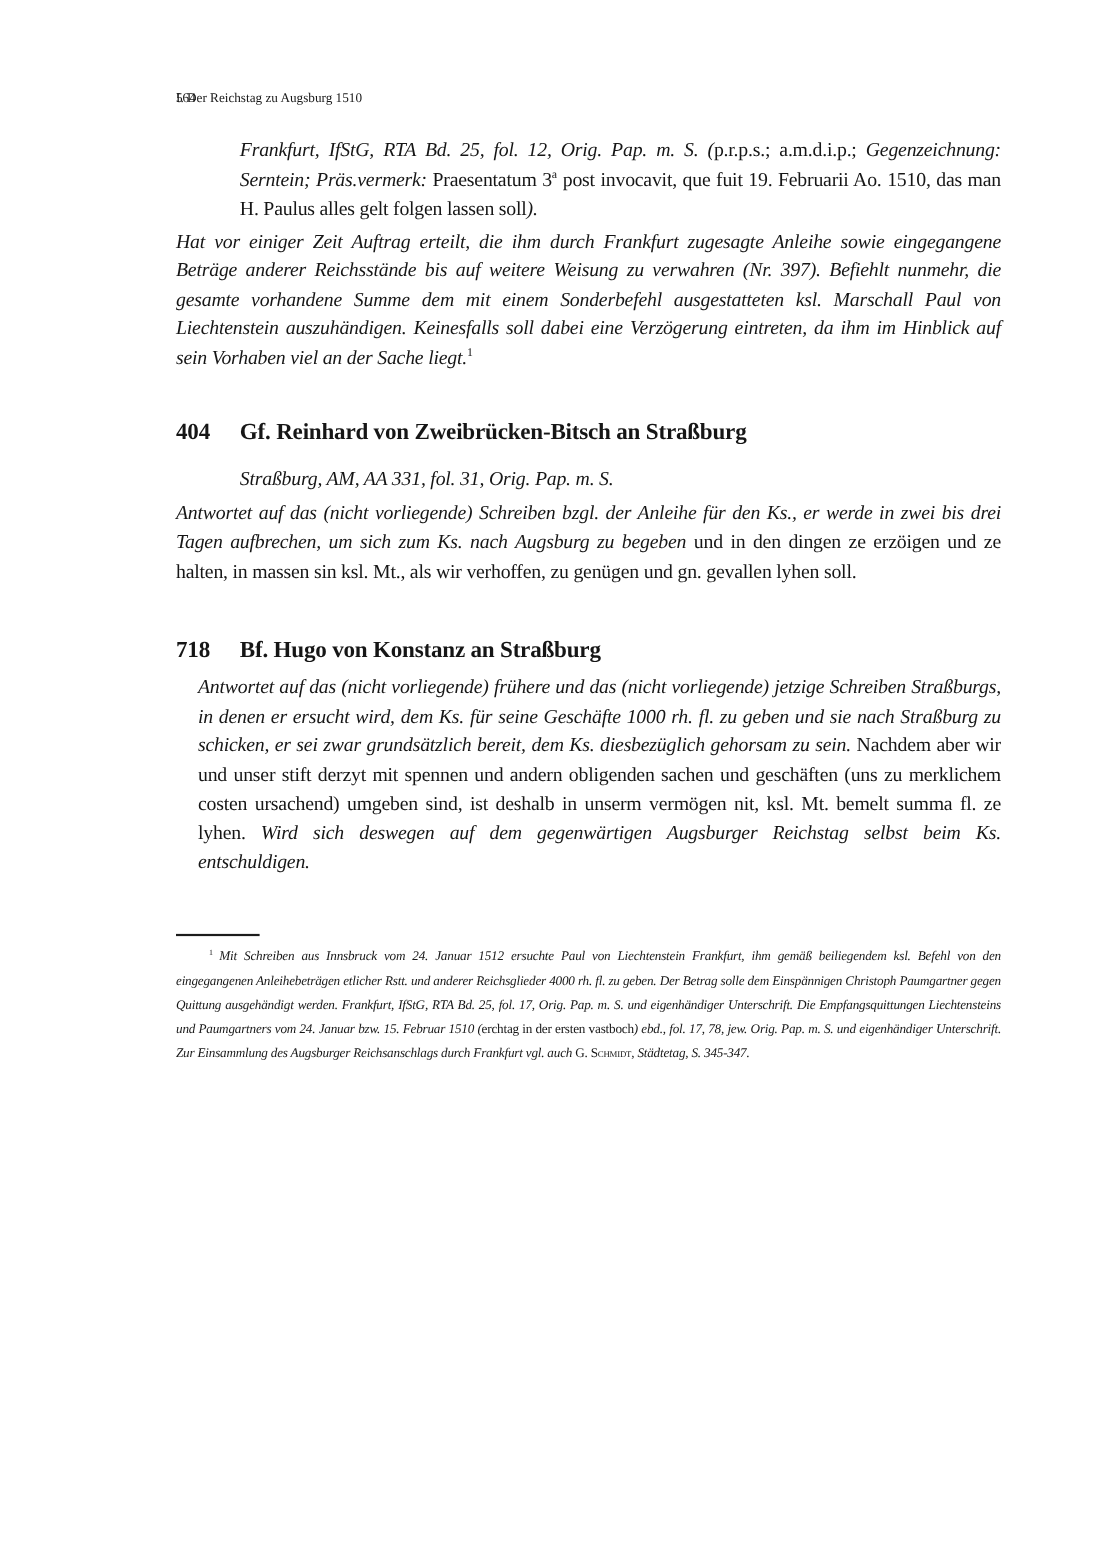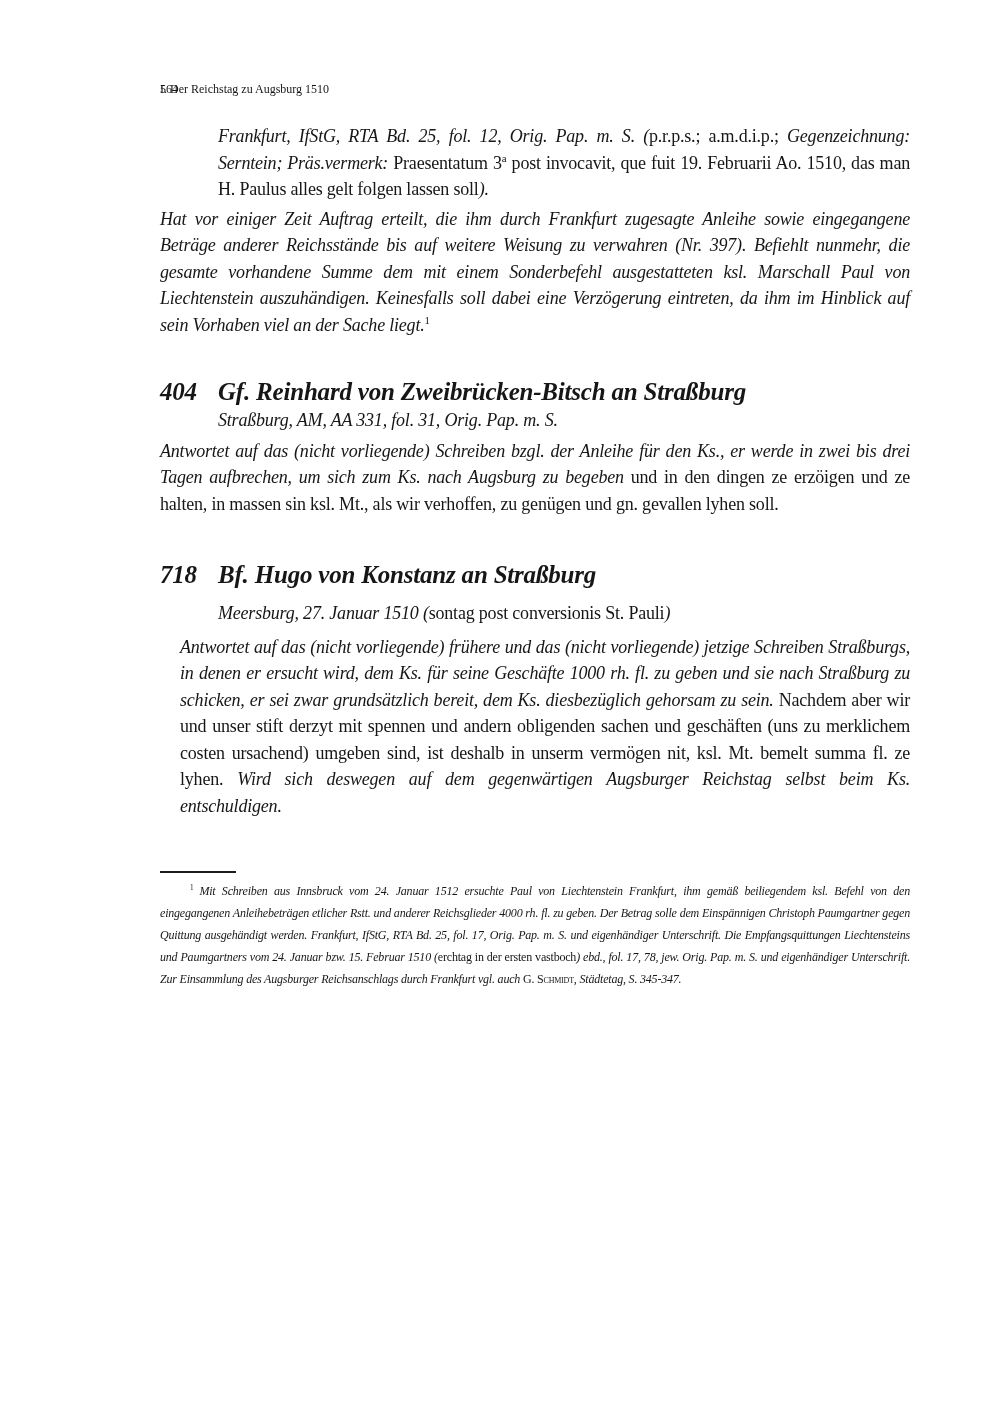--- a/index.html
+++ b/index.html
@@ -28,29 +28,28 @@
   .ind  { margin-left: 58px; }
 
   .src-403   { margin-top: 21px; }
   .sum-403   { margin-top: 3px; }
 
   .entry-404 { margin-top: 40px; }
   .entry-405 { margin-top: 44px; }
 
   .entry-head {
     display: flex; margin: 0;
-    font-weight: bold; font-size: 25px; line-height: 28px;
+    font-weight: bold; font-size: 21px; line-height: 28px;
     letter-spacing: -0.2px;
-    font-style: italic;
   }
   .entry-num { width: 58px; flex: none; }
   .entry-title { flex: 1; }
 
   .dateline  { margin-top: 11px; }
-  .srcline   { margin-top: 1px; }
+  .srcline   { margin-top: 16px; }
   .bodypara  { margin-top: 4px; }
   .entry-405 .bodypara { margin-top: 7px; margin-left: 20px; }
 
   
   .footnotes { margin-top: 52px; }
   .fn-rule { width: 76px; height: 0; border-top: 2px solid #1c1c1c; }
   .fn {
     margin-top: 7px;
     font-size: 12px; line-height: 22px; letter-spacing: -0.2px;
     text-indent: 30px;
@@ -84,21 +83,20 @@
     </h2>
     <p class="bodytext ind srcline"><span class="run-i">Straßburg, AM, AA 331, fol. 31, Orig. Pap. m. S.</span></p>
     <p class="bodytext just bodypara"><span class="run-i">Antwortet auf das (nicht vorliegende) Schreiben bzgl. der Anleihe für den Ks., er werde in zwei bis drei Tagen aufbrechen, um sich zum Ks. nach Augsburg zu begeben </span><span class="run-r">und in den dingen ze erzöigen und ze halten, in massen sin ksl. Mt., als wir verhoffen, zu genügen und gn. gevallen lyhen soll.</span></p>
   </section>
 
   <section class="entry-405">
     <h2 class="entry-head">
       <span class="entry-num">718</span>
       <span class="entry-title">Bf. Hugo von Konstanz an Straßburg</span>
     </h2>
-    <p class="bodytext ind dateline"><span class="run-i">Meersburg, 27. Januar 1510 (</span><span class="run-r">sontag post conversionis St. Pauli</span><span class="run-i">)</span></p>
     <p class="bodytext just bodypara"><span class="run-i">Antwortet auf das (nicht vorliegende) frühere und das (nicht vorliegende) jetzige Schreiben Straßburgs, in denen er ersucht wird, dem Ks. für seine Geschäfte 1000 rh. fl. zu geben und sie nach Straßburg zu schicken, er sei zwar grundsätzlich bereit, dem Ks. diesbezüglich gehorsam zu sein. </span><span class="run-r">Nachdem aber wir und unser stift derzyt mit spennen und andern obligenden sachen und geschäften (uns zu merklichem costen ursachend) umgeben sind, ist deshalb in unserm vermögen nit, ksl. Mt. bemelt summa fl. ze lyhen. </span><span class="run-i">Wird sich deswegen auf dem gegenwärtigen Augsburger Reichstag selbst beim Ks. entschuldigen.</span></p>
   </section>
 
   <footer class="footnotes">
     <div class="fn-rule"></div>
     <p class="fn just"><span class="run-sup">1</span><span class="run-i"> Mit Schreiben aus Innsbruck vom 24. Januar 1512 ersuchte Paul von Liechtenstein Frankfurt, ihm gemäß beiliegendem ksl. Befehl von den eingegangenen Anleihebeträgen etlicher Rstt. und anderer Reichsglieder 4000 rh. fl. zu geben. Der Betrag solle dem Einspännigen Christoph Paumgartner gegen Quittung ausgehändigt werden. Frankfurt, IfStG, RTA Bd. 25, fol. 17, Orig. Pap. m. S. und eigenhändiger Unterschrift. Die Empfangsquittungen Liechtensteins und Paumgartners vom 24. Januar bzw. 15. Februar 1510 (</span><span class="run-r">erchtag in der ersten vastboch</span><span class="run-i">) ebd., fol. 17, 78, jew. Orig. Pap. m. S. und eigenhändiger Unterschrift. Zur Einsammlung des Augsburger Reichsanschlags durch Frankfurt vgl. auch </span><span class="run-r">G. </span><span class="run-sc">Schmidt</span><span class="run-r">, </span><span class="run-i">Städtetag, S. 345-347.</span></p>
   </footer>
 
 </div>
 

